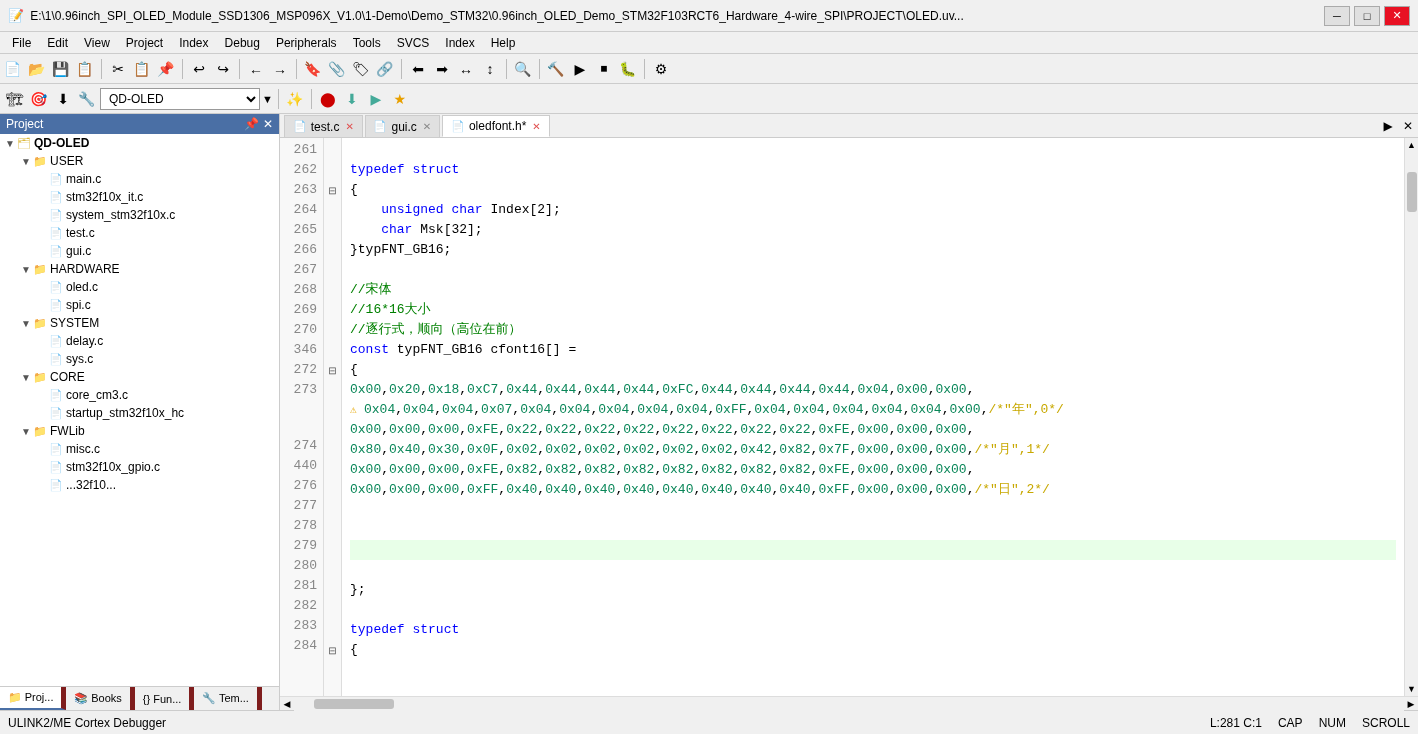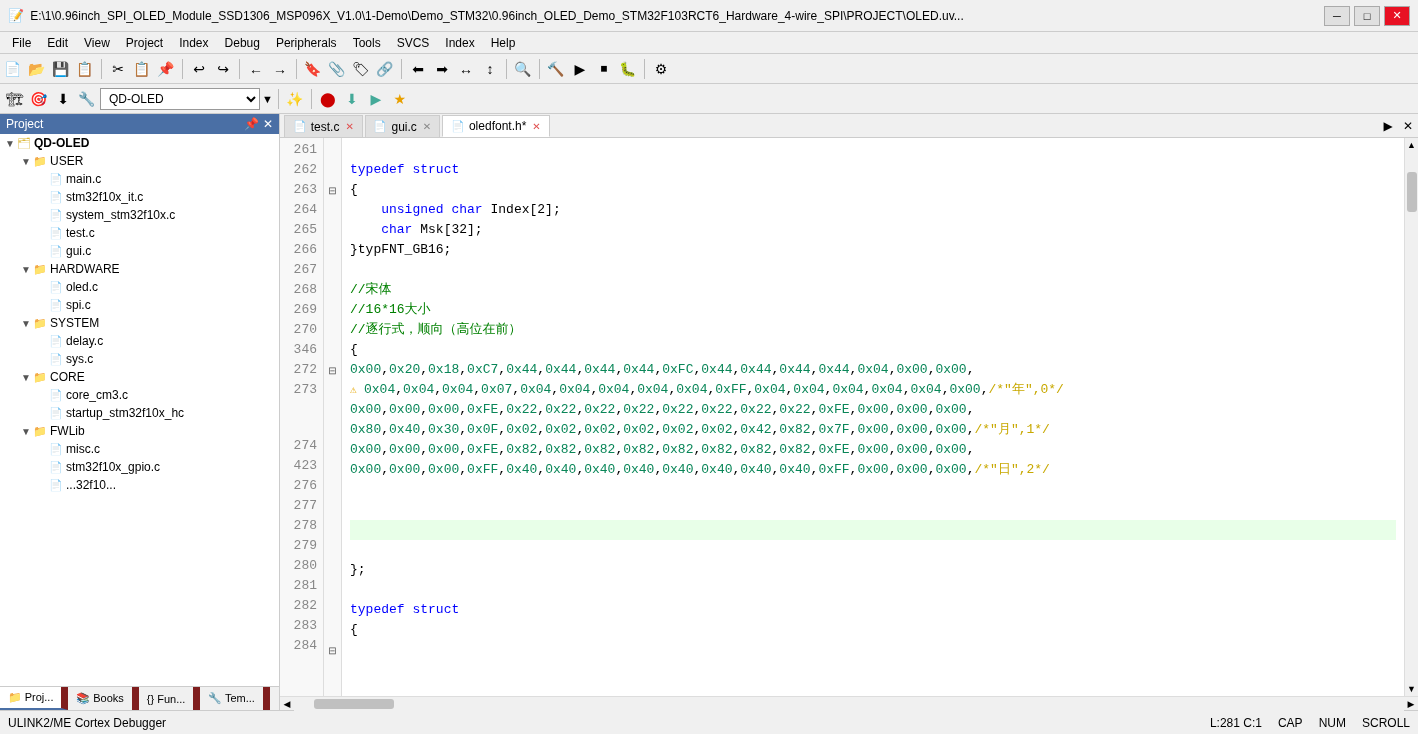--- a/index.html
+++ b/index.html
@@ -146,21 +146,21 @@
       height: 24px;
       background: #f0f0f0;
       border-top: 1px solid #ccc;
       display: flex;
       align-items: center;
     }
     .proj-tab {
       padding: 2px 8px;
       font-size: 11px;
       cursor: pointer;
-      border-right: 7px solid #7f1d1d;
+      border-right: 5px solid #7f1d1d;
       height: 100%;
       display: flex;
       align-items: center;
     }
     .proj-tab.active { background: white; border-bottom: 2px solid #4a6fa5; }
 
     
     #editor-area {
       flex: 1;
       display: flex;
@@ -600,21 +600,21 @@
           <div style="height: 20px; line-height: 20px;">265</div>
           <div style="height: 20px; line-height: 20px;">266</div>
           <div style="height: 20px; line-height: 20px;">267</div>
           <div style="height: 20px; line-height: 20px;">268</div>
           <div style="height: 20px; line-height: 20px;">269</div>
           <div style="height: 20px; line-height: 20px;">270</div>
           <div style="height: 20px; line-height: 20px;">346</div>
           <div style="height: 20px; line-height: 20px;">272</div>
           <div style="height: 20px; line-height: 20px;">273</div>
           <div style="height: 20px; line-height: 20px; margin-top: 36px;">274</div>
-          <div style="height: 20px; line-height: 20px;">423</div>
+          <div style="height: 20px; line-height: 20px;">440</div>
           <div style="height: 20px; line-height: 20px;">276</div>
           <div style="height: 20px; line-height: 20px;">277</div>
           <div style="height: 20px; line-height: 20px;">278</div>
           <div style="height: 20px; line-height: 20px;">279</div>
           <div style="height: 20px; line-height: 20px;">280</div>
           <div style="height: 20px; line-height: 20px;">281</div>
           <div style="height: 20px; line-height: 20px;">282</div>
           <div style="height: 20px; line-height: 20px;">283</div>
           <div style="height: 20px; line-height: 20px;">284</div>
           <div style="height: 20px; line-height: 20px; margin-top: 40px;">285</div>
@@ -652,20 +652,21 @@
           <div class="code-line">&nbsp;</div>
           <div class="code-line"><span class="kw">typedef</span> <span class="kw">struct</span></div>
           <div class="code-line">{</div>
           <div class="code-line">    <span class="kw">unsigned</span> <span class="kw">char</span> Index[2];</div>
           <div class="code-line">    <span class="kw">char</span> Msk[32];</div>
           <div class="code-line">}typFNT_GB16;</div>
           <div class="code-line">&nbsp;</div>
           <div class="code-line"><span class="chinese-comment">//宋体</span></div>
           <div class="code-line"><span class="chinese-comment">//16*16大小</span></div>
           <div class="code-line"><span class="chinese-comment">//逐行式，顺向（高位在前）</span></div>
+          <div class="code-line"><span class="kw">const</span> typFNT_GB16 cfont16[] =</div>
           <div class="code-line">{</div>
           <div class="code-line"><span class="hex">0x00</span>,<span class="hex">0x20</span>,<span class="hex">0x18</span>,<span class="hex">0xC7</span>,<span class="hex">0x44</span>,<span class="hex">0x44</span>,<span class="hex">0x44</span>,<span class="hex">0x44</span>,<span class="hex">0xFC</span>,<span class="hex">0x44</span>,<span class="hex">0x44</span>,<span class="hex">0x44</span>,<span class="hex">0x44</span>,<span class="hex">0x04</span>,<span class="hex">0x00</span>,<span class="hex">0x00</span>,</div>
           <div class="code-line"><span style="display:inline-block;width:14px;color:#e6a700;font-size:11px;">⚠</span><span class="hex">0x04</span>,<span class="hex">0x04</span>,<span class="hex">0x04</span>,<span class="hex">0x07</span>,<span class="hex">0x04</span>,<span class="hex">0x04</span>,<span class="hex">0x04</span>,<span class="hex">0x04</span>,<span class="hex">0x04</span>,<span class="hex">0xFF</span>,<span class="hex">0x04</span>,<span class="hex">0x04</span>,<span class="hex">0x04</span>,<span class="hex">0x04</span>,<span class="hex">0x04</span>,<span class="hex">0x00</span>,<span style="color:#c8a800;">/*"年",0*/</span></div>
           <div class="code-line"><span class="hex">0x00</span>,<span class="hex">0x00</span>,<span class="hex">0x00</span>,<span class="hex">0xFE</span>,<span class="hex">0x22</span>,<span class="hex">0x22</span>,<span class="hex">0x22</span>,<span class="hex">0x22</span>,<span class="hex">0x22</span>,<span class="hex">0x22</span>,<span class="hex">0x22</span>,<span class="hex">0x22</span>,<span class="hex">0xFE</span>,<span class="hex">0x00</span>,<span class="hex">0x00</span>,<span class="hex">0x00</span>,</div>
           <div class="code-line"><span class="hex">0x80</span>,<span class="hex">0x40</span>,<span class="hex">0x30</span>,<span class="hex">0x0F</span>,<span class="hex">0x02</span>,<span class="hex">0x02</span>,<span class="hex">0x02</span>,<span class="hex">0x02</span>,<span class="hex">0x02</span>,<span class="hex">0x02</span>,<span class="hex">0x42</span>,<span class="hex">0x82</span>,<span class="hex">0x7F</span>,<span class="hex">0x00</span>,<span class="hex">0x00</span>,<span class="hex">0x00</span>,<span style="color:#c8a800;">/*"月",1*/</span></div>
           <div class="code-line"><span class="hex">0x00</span>,<span class="hex">0x00</span>,<span class="hex">0x00</span>,<span class="hex">0xFE</span>,<span class="hex">0x82</span>,<span class="hex">0x82</span>,<span class="hex">0x82</span>,<span class="hex">0x82</span>,<span class="hex">0x82</span>,<span class="hex">0x82</span>,<span class="hex">0x82</span>,<span class="hex">0x82</span>,<span class="hex">0xFE</span>,<span class="hex">0x00</span>,<span class="hex">0x00</span>,<span class="hex">0x00</span>,</div>
           <div class="code-line"><span class="hex">0x00</span>,<span class="hex">0x00</span>,<span class="hex">0x00</span>,<span class="hex">0xFF</span>,<span class="hex">0x40</span>,<span class="hex">0x40</span>,<span class="hex">0x40</span>,<span class="hex">0x40</span>,<span class="hex">0x40</span>,<span class="hex">0x40</span>,<span class="hex">0x40</span>,<span class="hex">0x40</span>,<span class="hex">0xFF</span>,<span class="hex">0x00</span>,<span class="hex">0x00</span>,<span class="hex">0x00</span>,<span style="color:#c8a800;">/*"日",2*/</span></div>
           <div class="code-line">&nbsp;</div>
           <div class="code-line">&nbsp;</div>
           <div class="code-line active-line">&nbsp;</div>

